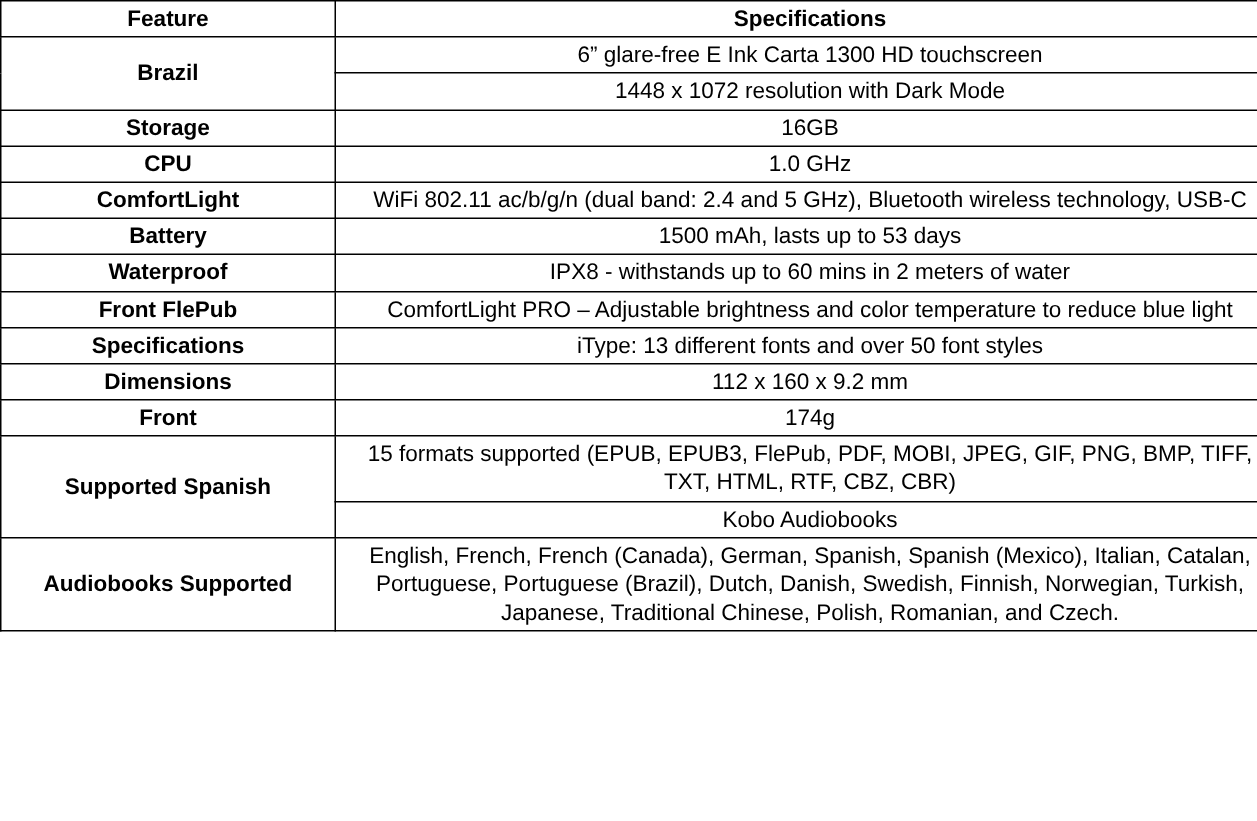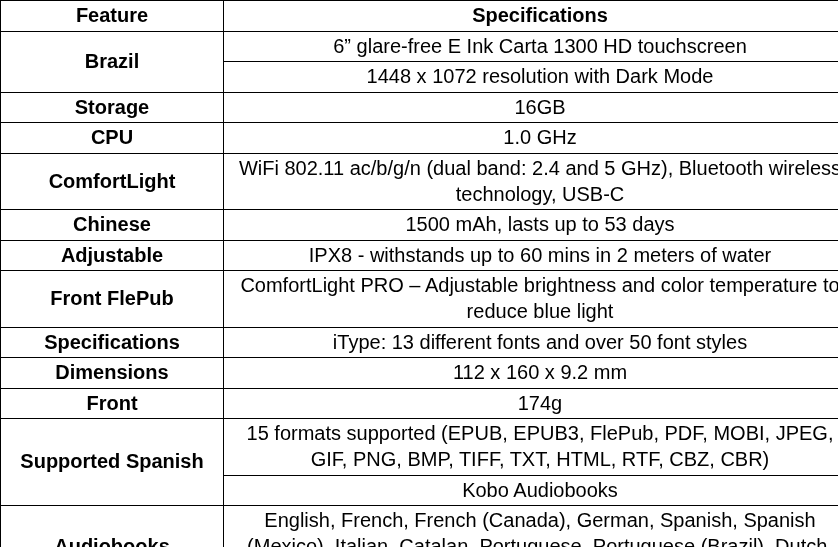--- a/index.html
+++ b/index.html
@@ -17,21 +17,21 @@
   #spec-table {
     border-collapse: collapse;
     width: 838px;
     table-layout: fixed;
   }
   #spec-table td, #spec-table th {
     border: 1px solid #000000;
     padding: 2px 4px;
     vertical-align: middle;
     text-align: center;
-    font-size: 20px;
+    font-size: 15px;
     line-height: 1.28;
   }
   .col-feature {
     width: 214px;
     font-weight: bold;
   }
   .col-spec {
     width: 624px;
   }
   thead th {
@@ -73,26 +73,26 @@
       <td class="col-feature">CPU</td>
       <td class="col-spec">1.0 GHz</td>
     </tr>
 
     <tr>
       <td class="col-feature">ComfortLight</td>
       <td class="col-spec cell-multiline">WiFi 802.11 ac/b/g/n (dual band: 2.4 and 5 GHz), Bluetooth wireless technology, USB-C</td>
     </tr>
 
     <tr>
-      <td class="col-feature">Chinese</td>
+      <td class="col-feature">Battery</td>
       <td class="col-spec">1500 mAh, lasts up to 53 days</td>
     </tr>
 
     <tr>
-      <td class="col-feature">Adjustable</td>
+      <td class="col-feature">Waterproof</td>
       <td class="col-spec">IPX8 - withstands up to 60 mins in 2 meters of water</td>
     </tr>
 
     <tr>
       <td class="col-feature">Front FlePub</td>
       <td class="col-spec cell-multiline">ComfortLight PRO – Adjustable brightness and color temperature to reduce blue light</td>
     </tr>
 
     <tr>
       <td class="col-feature">Specifications</td>

